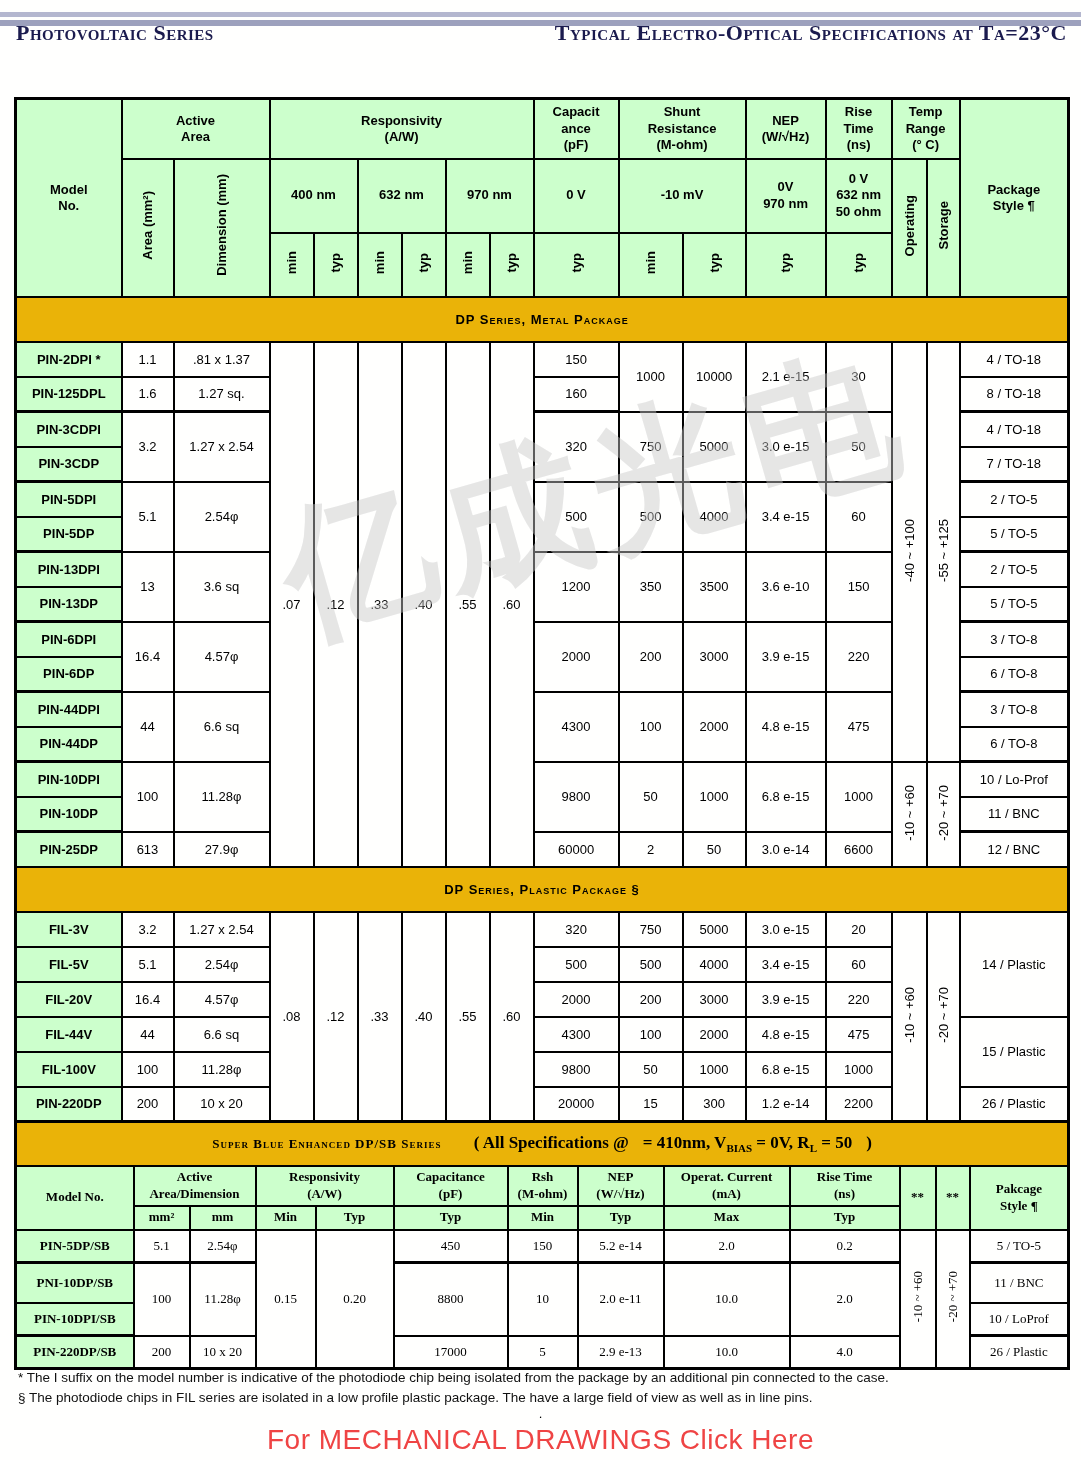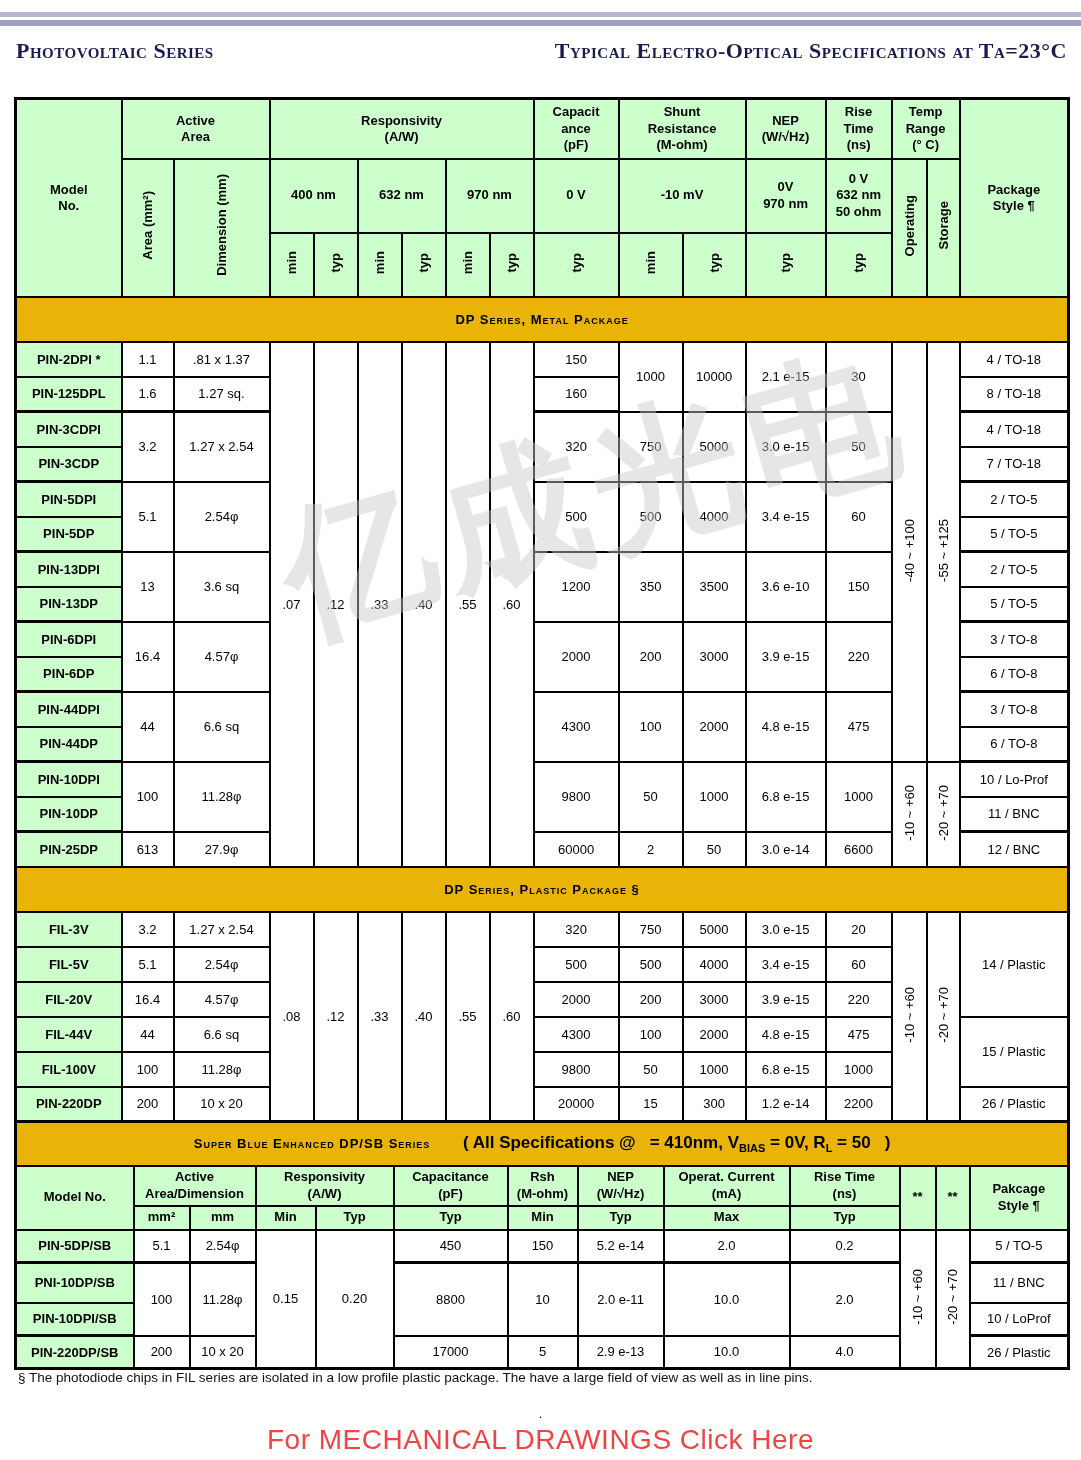--- a/index.html
+++ b/index.html
@@ -4,33 +4,33 @@
 <style>
   html,body{margin:0;padding:0;}
   body{
     width:1081px;height:1460px;position:relative;background:#fffffe;
     font-family:"Liberation Sans",sans-serif;color:#000;overflow:hidden;
   }
   .rule{position:absolute;left:0;width:100%;}
   .rule1{top:12px;height:5px;background:#b4b7cf;}
   .rule2{top:20px;height:6px;background:#9da1bd;}
   .titlebar{
-    position:absolute;top:38px;left:16px;right:14px;
+    position:absolute;top:20px;left:16px;right:14px;
     display:flex;justify-content:space-between;align-items:flex-end;
   }
   .doc-title{
     font-family:"Liberation Serif",serif;font-variant:small-caps;
     font-weight:bold;font-size:22px;color:#1b1b4e;letter-spacing:.5px;
   }
   table.spec{
     border-collapse:collapse;table-layout:fixed;width:1053px;
     position:absolute;left:14px;background:#fffffe;
   }
   #main-table{top:97px;}
-  #sb-table{top:1120px;}
+  #sb-table{top:1120px;font-family:Liberation Serif, serif;}
   table.spec td{
     border:2px solid #000;text-align:center;vertical-align:middle;
     font-size:13px;padding:0;overflow:hidden;
   }
   table.spec{border:3px solid #000;}
   td.hdr{background:#ccffcc;font-weight:bold;white-space:pre-line;line-height:1.25;}
   td.model{text-align:left;padding-left:8px;font-weight:bold;background:#ccffcc;}
   td.section{
     background:#eab308;text-align:left;padding-left:14px;
     font-variant:small-caps;font-weight:bold;font-size:27px;
@@ -451,20 +451,21 @@
     <td>5</td>
     <td>2.9 e-13</td>
     <td>10.0</td>
     <td>4.0</td>
     <td>26 / Plastic</td>
   </tr>
 </tbody>
   </table>
 
 <div id="notes">
+  <div>* The I  suffix on the model number is indicative of the photodiode chip being isolated from the package by an additional pin connected to the case.</div>
   <div>§ The photodiode chips in  FIL  series are isolated in a low profile plastic package.  The have a large field of view as well as  in line  pins.</div>
 </div>
 
 <div id="stray-dot">.</div>
 
 <div id="mech-link">For MECHANICAL DRAWINGS Click Here</div>
 
 <div id="watermark">亿成光电</div>
 
 </body></html>

